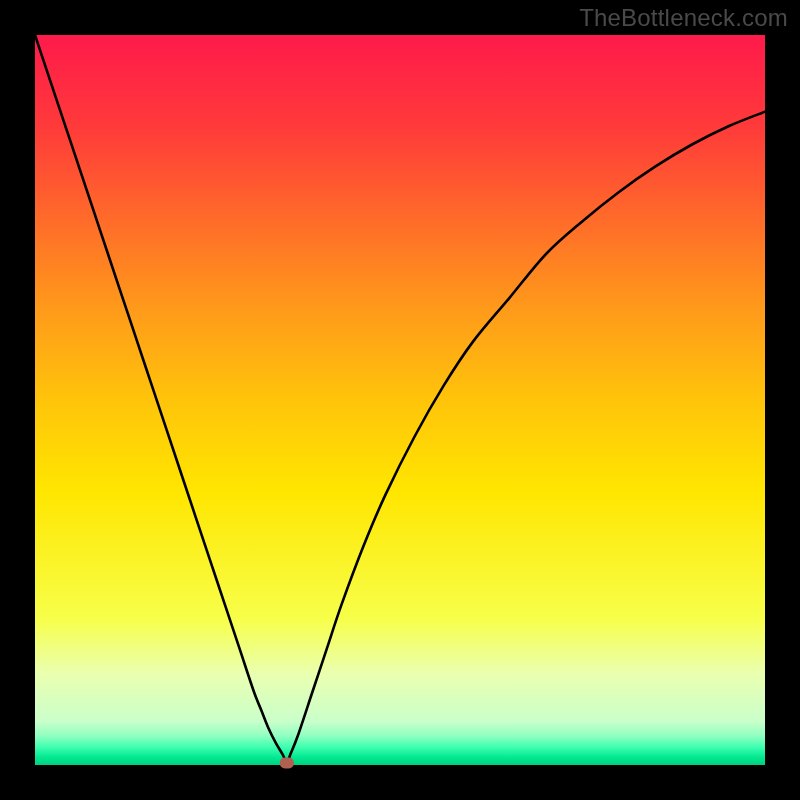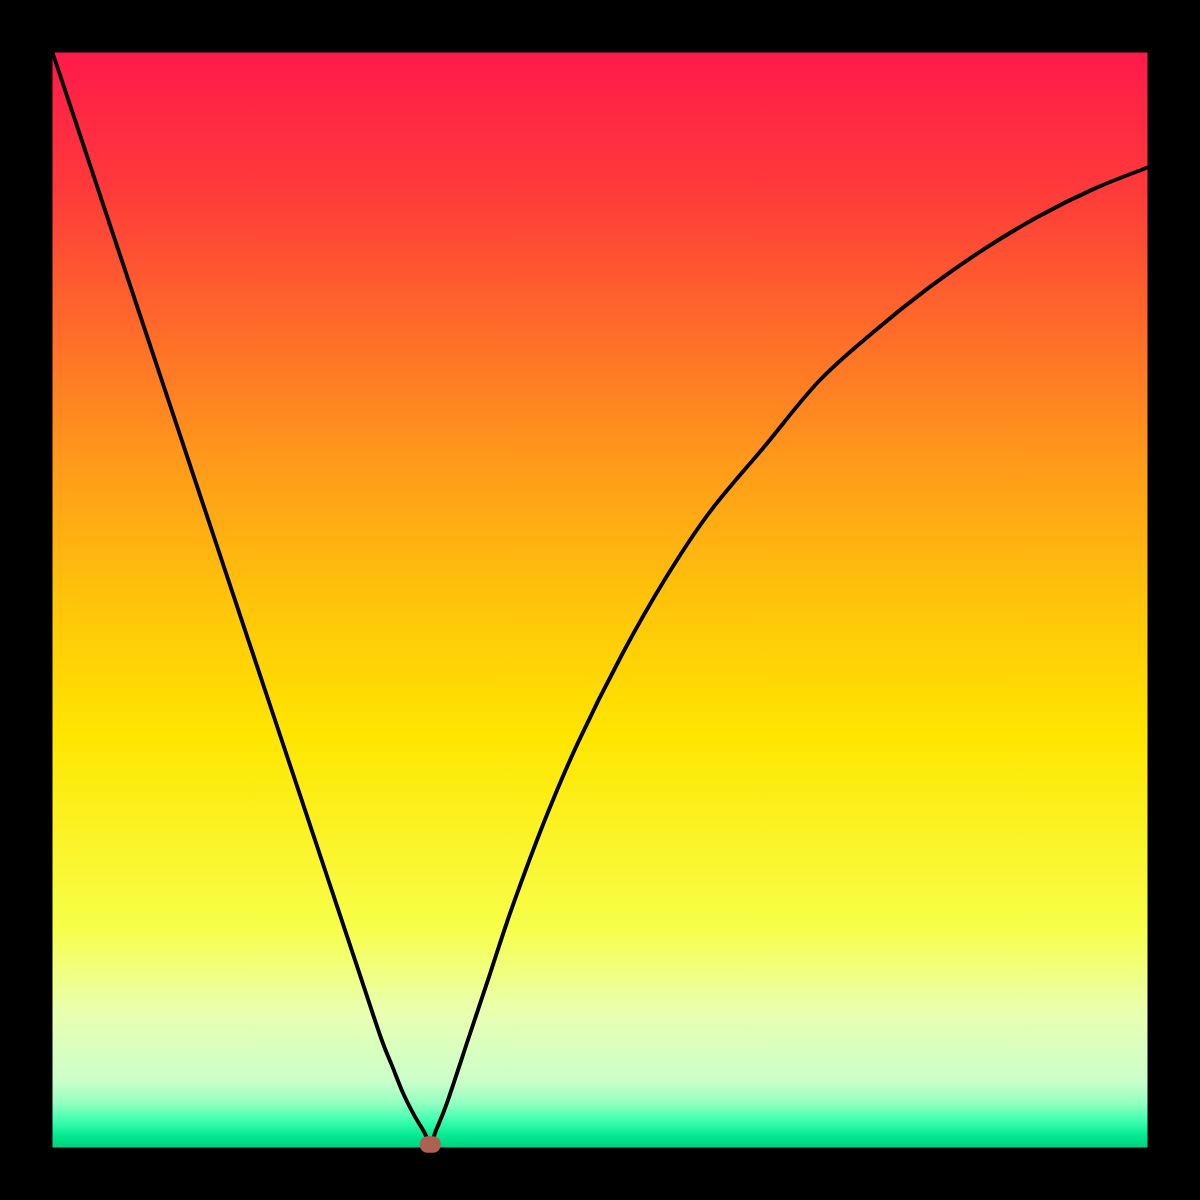--- a/index.html
+++ b/index.html
@@ -28,20 +28,21 @@
     user-select: none;
   }
   svg {
     display: block;
   }
 </style>
 </head>
 <body>
 
 <div class="chart-wrap">
+  <div class="watermark">TheBottleneck.com</div>
   <svg id="chart-svg" width="800" height="800" viewBox="0 0 800 800">
     <defs>
       <linearGradient id="bg-grad" x1="0" y1="0" x2="0" y2="1">
           <stop offset="0%" stop-color="#ff1a4b"></stop>
           <stop offset="12.5%" stop-color="#ff3a3a"></stop>
           <stop offset="25%" stop-color="#ff6a2a"></stop>
           <stop offset="37.5%" stop-color="#ff9a1a"></stop>
           <stop offset="50%" stop-color="#ffc40a"></stop>
           <stop offset="62.5%" stop-color="#ffe600"></stop>
           <stop offset="80%" stop-color="#f7ff4a"></stop>

